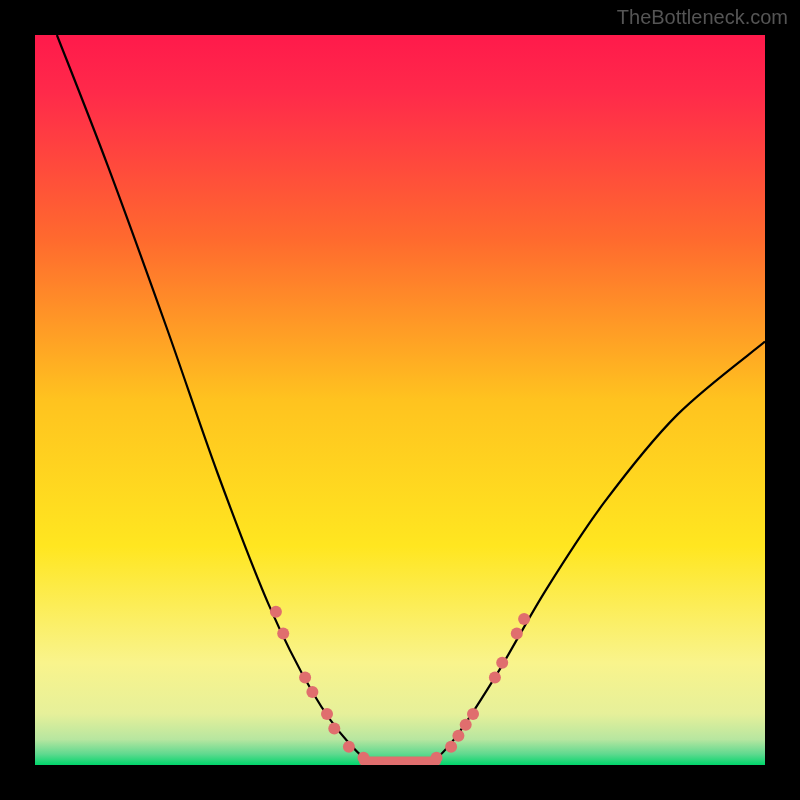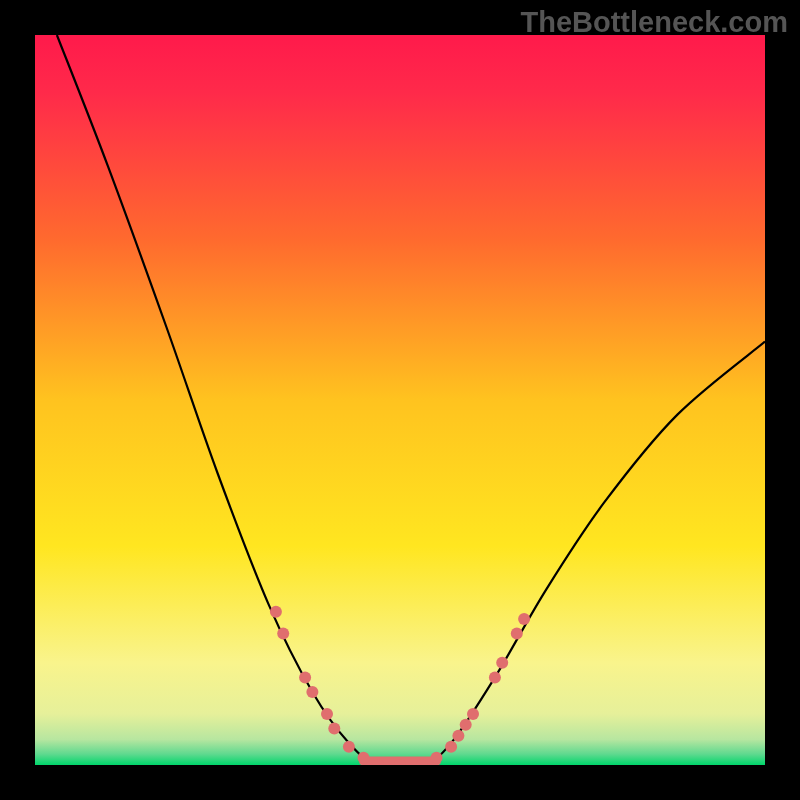--- a/index.html
+++ b/index.html
@@ -8,22 +8,22 @@
     height: 800px;
     background: #000;
     position: relative;
     font-family: Arial, sans-serif;
   }
   .watermark {
     position: absolute;
     top: 6px;
     right: 12px;
     color: #555;
-    font-size: 29px;
-    font-weight: bold;
+    font-size: 20px;
+    font-weight: normal;
     z-index: 10;
   }
   .chart-area {
     position: absolute;
     top: 35px;
     left: 35px;
     width: 730px;
     height: 730px;
   }
   svg { display: block; }

